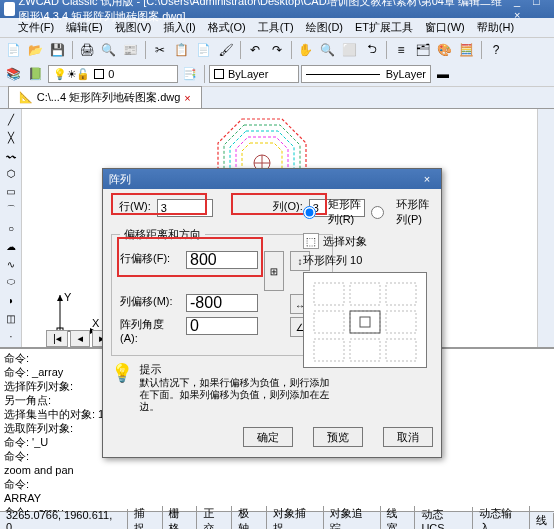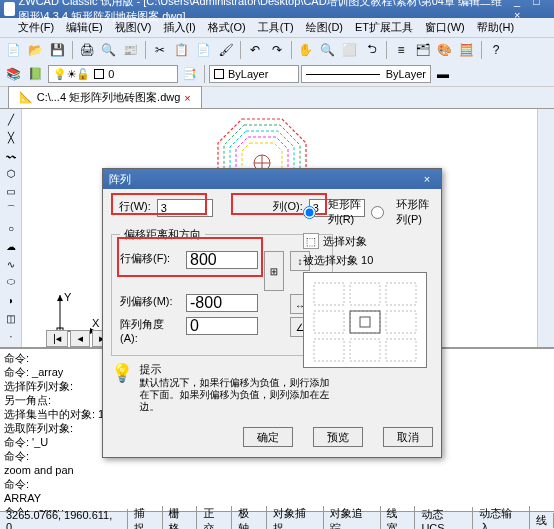--- a/index.html
+++ b/index.html
@@ -291,21 +291,21 @@
         <label>
             <input type="radio" style="">
             <span>环形阵列(P)</span>
           </label>
       </div>
       <div class="sel-btn">
         <span class="ico">⬚</span>
         <span>选择对象</span>
       </div>
       <div class="sel-status">
-        <span>被选择对象</span> <span>10</span>
+        <span>环形阵列</span> <span>10</span>
       </div>
       <div class="preview">
         <svg width="124" height="96">
           <g stroke="#bbb" stroke-dasharray="2 2" fill="none">
             <rect x="10" y="10" width="30" height="22"></rect>
               <rect x="46" y="10" width="30" height="22"></rect>
               <rect x="82" y="10" width="30" height="22"></rect>
             <rect x="10" y="38" width="30" height="22"></rect>
               <rect x="46" y="38" width="30" height="22"></rect>
               <rect x="82" y="38" width="30" height="22"></rect>

